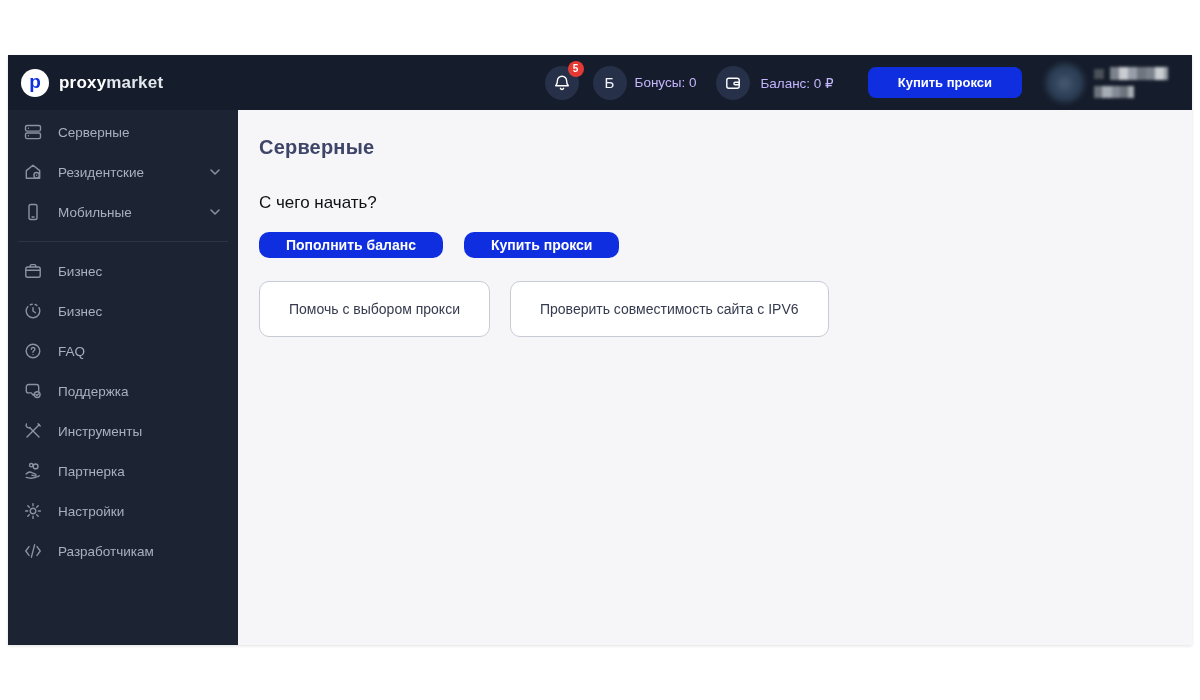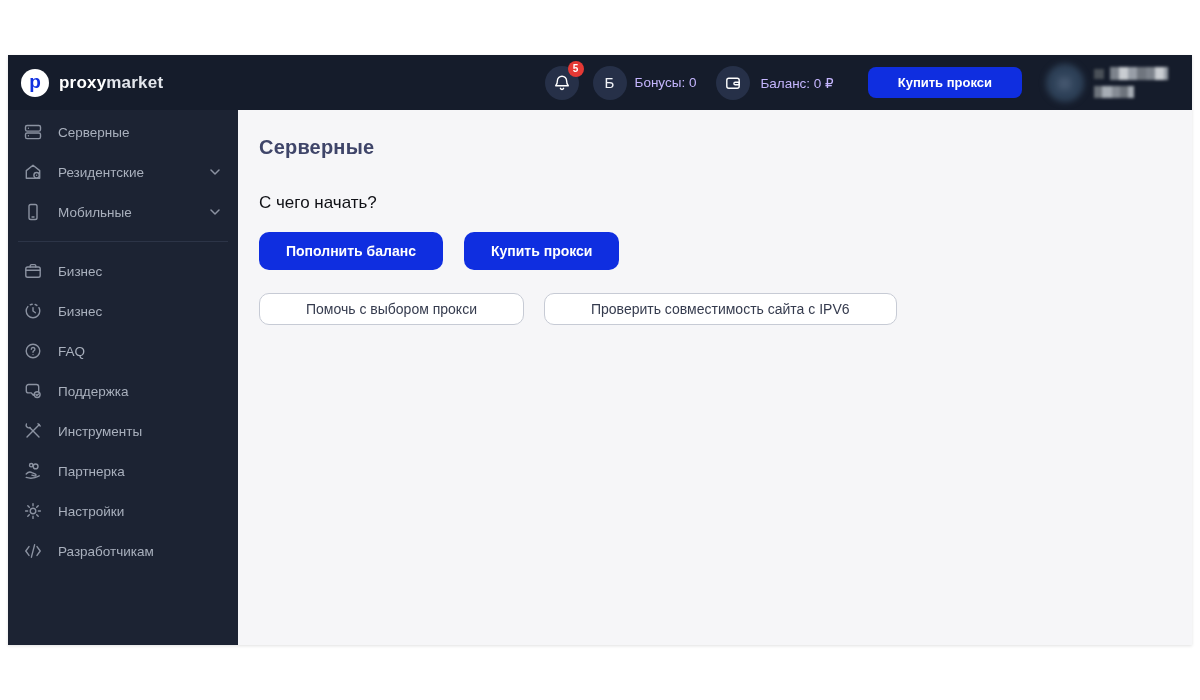--- a/index.html
+++ b/index.html
@@ -54,23 +54,23 @@
   .side-icon svg { stroke: #8b92a1; fill: none; stroke-width: 1.4; stroke-linecap: round; stroke-linejoin: round; }
   .chevron { margin-left: auto; display: flex; }
   .side-divider { height: 1px; background: #2c3447; margin: 9px 10px; }
 
   .content { flex: 1; background: #f6f6f8; padding: 26px 0 0 21px; }
   .page-title { font-size: 20px; font-weight: 700; color: #3f4569; letter-spacing: .2px; }
   .section-heading { margin-top: 34px; font-size: 17px; font-weight: 500; color: #101116; }
   .btn-row { display: flex; gap: 21px; }
   .row-primary { margin-top: 19px; }
   .row-secondary { margin-top: 23px; gap: 20px; }
-  .btn-primary { height: 38px; padding: 0 27px; background: #0f2ee0; border: none; border-radius: 10px;
+  .btn-primary { height: 26px; padding: 0 27px; background: #0f2ee0; border: none; border-radius: 10px;
     color: #ffffff; font-size: 14px; font-weight: 700; cursor: pointer; font-family: inherit; white-space: nowrap; }
-  .btn-secondary { height: 32px; padding: 0 46px; background: #ffffff; border: 1px solid #c7cbd5;
+  .btn-secondary { height: 56px; padding: 0 29px; background: #ffffff; border: 1px solid #c7cbd5;
     border-radius: 10px; color: #353b4e; font-size: 14px; font-weight: 500; cursor: pointer;
     font-family: inherit; white-space: nowrap; }
 </style>
 </head>
 <body>
 
 <div class="app">
 
   <div class="header">
     <div class="logo">

